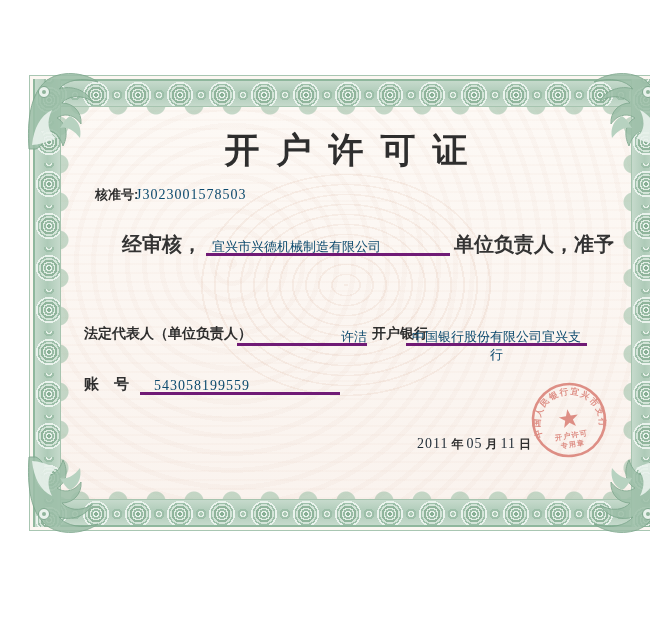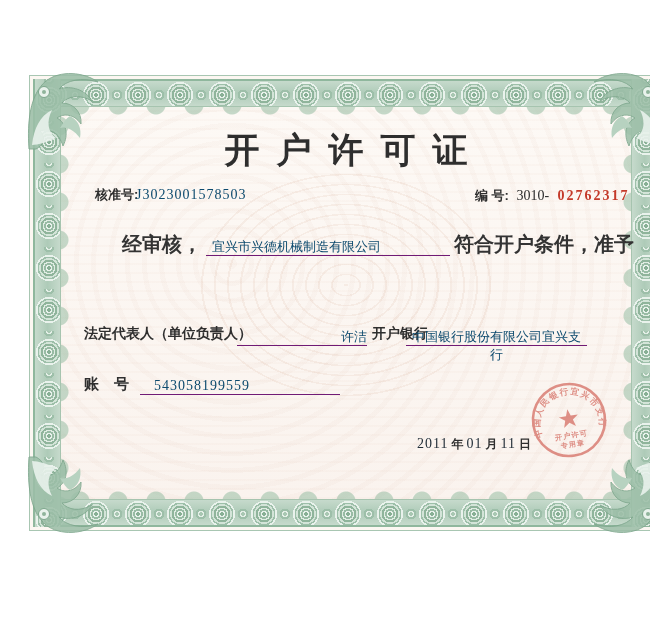--- a/index.html
+++ b/index.html
@@ -88,21 +88,21 @@
     letter-spacing:17px; text-indent:17px;
   }
 
   .lbl  { font-weight:bold; color:#2f2f2f; font-size:13px; }
   .lbl14 { font-weight:bold; color:#2f2f2f; font-size:14px; }
   .val  {
     font-family:Liberation Serif, serif;
     color:#0c4a6e; font-size:13px;
   }
   .uline {
-    border-bottom:1px solid #701a75; display:inline-block;
+    border-bottom:3px solid #701a75; display:inline-block;
     height:18px; line-height:18px; vertical-align:baseline;
   }
 
   .approval-label { left:65px; top:110px; }
   .approval-value { left:106px; top:111px; font-size:14px; letter-spacing:1px; }
 
   .serial { left:445px; top:110px; white-space:nowrap; }
   .serial .lbl { font-size:13px; }
   .serial-prefix { font-family:"Liberation Serif","DejaVu Serif",serif; color:#2b2b2b; font-size:14px; margin-left:3px; }
   .serial-number { font-family:"Liberation Serif","DejaVu Serif",serif; color:#c43a2a; font-weight:bold; font-size:14px; letter-spacing:2px; margin-left:4px; }
@@ -190,41 +190,36 @@
 
     <div class="inner-wm"></div>
     <div class="rosette"></div>
 
     <div class="content">
       <div class="abs title">开户许可证</div>
 
       <span class="abs lbl approval-label">核准号:</span>
       <span class="abs val approval-value">J3023001578503</span>
 
-      <span class="abs serial">
-        <span class="lbl">编 号:</span>
-        <span class="serial-prefix">3010-</span>
-        <span class="serial-number">02762317</span>
-      </span>
 
       <div class="abs bodyline line1">
-        <span>经审核，</span><span class="uline val company">宜兴市兴德机械制造有限公司</span><span>符合开户条件，准予</span>
+        <span>经审核，</span><span class="uline val company">宜兴市兴德机械制造有限公司</span><span>单位负责人，准予</span>
       </div>
 
       <span class="abs lbl14 rep-label">法定代表人（单位负责人）</span>
       <span class="abs uline val rep-value">许洁</span>
 
       <span class="abs lbl14 bank-label">开户银行</span>
       <span class="abs uline val bank-value">中国银行股份有限公司宜兴支行</span>
 
       <span class="abs lbl14 account-label">账　号</span>
       <span class="abs uline val account-value">543058199559</span>
 
       <span class="abs issuer-date">
-        <span class="num">2011</span><span class="cn">年</span><span class="num">01</span><span class="cn">月</span><span class="num">11</span><span class="cn">日</span>
+        <span class="num">2011</span><span class="cn">年</span><span class="num">05</span><span class="cn">月</span><span class="num">11</span><span class="cn">日</span>
       </span>
 
       <div class="abs seal">
         <svg viewBox="0 0 82 82">
           <defs>
             <path id="sealArc" d="M 12,53 A 30,30 0 1,1 70,53"></path>
           </defs>
           <g opacity="0.62" transform="rotate(-9 41 41)">
             <circle cx="41" cy="41" r="36" fill="none" stroke="#cd5246" stroke-width="2.6"></circle>
             <polygon points="41,30 43.4,36.8 50.6,36.9 44.9,41.2 47,48.1 41,43.9 35,48.1 37.1,41.2 31.4,36.9 38.6,36.8" fill="#cd5246"></polygon>

